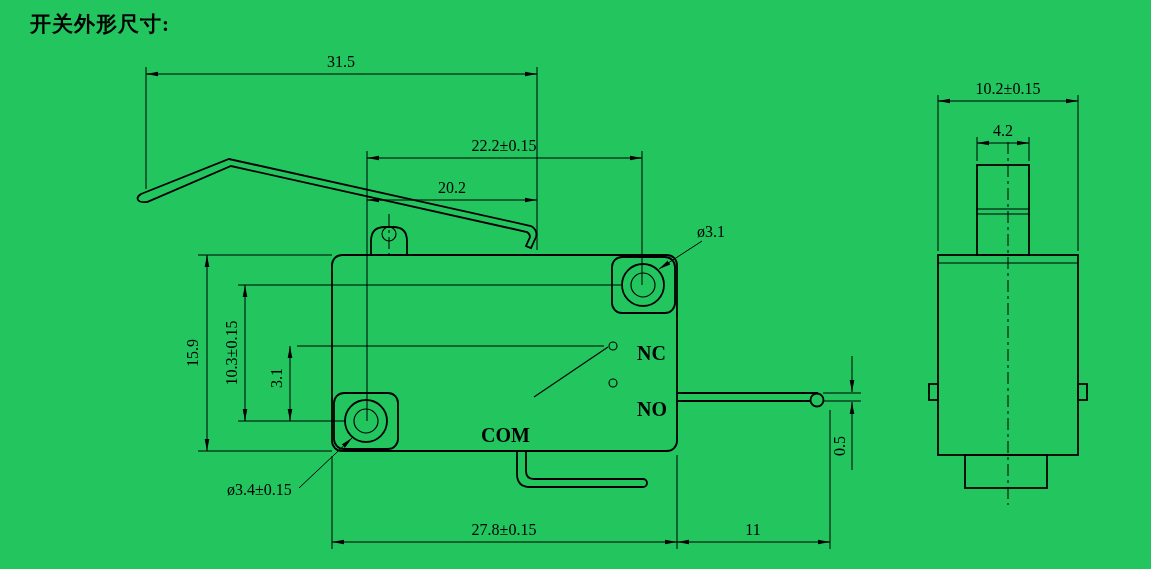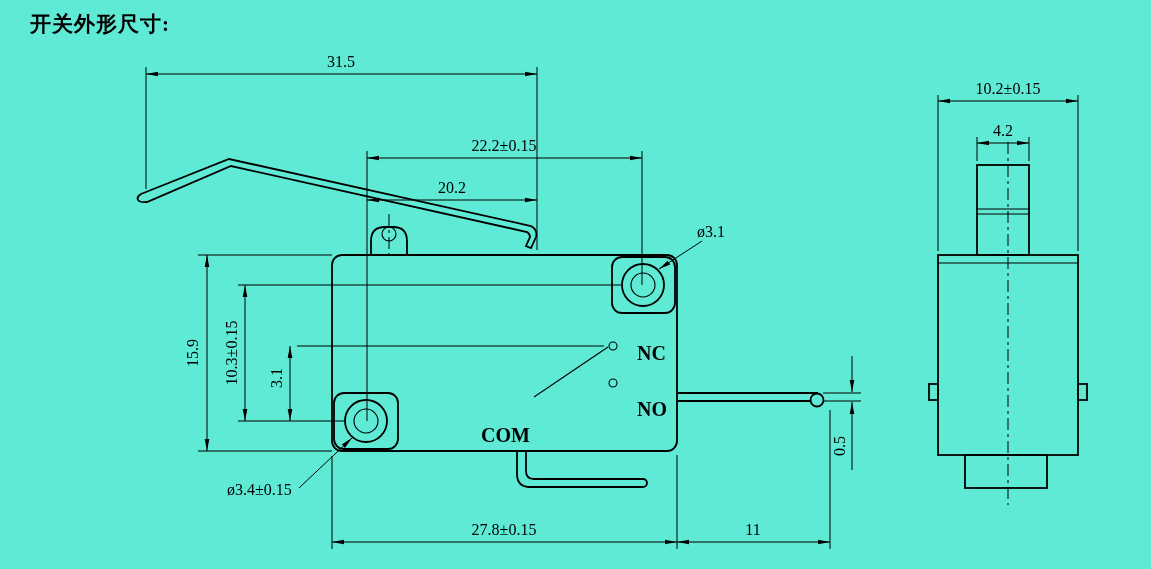--- a/index.html
+++ b/index.html
@@ -1,16 +1,16 @@
 <!DOCTYPE html>
 <html><head>
 <meta charset="utf-8">
 <style>
   html,body{margin:0;padding:0;background:#ffffff;}
-  .page{position:relative;width:1151px;height:569px;background:#5eead4;overflow:hidden;
+  .page{position:relative;width:1151px;height:569px;background:#22c55e;overflow:hidden;
         font-family:"Liberation Serif",serif;}
   .page-title{position:absolute;left:30px;top:10px;font-size:21px;color:#000;font-weight:bold;letter-spacing:1px;}
   svg{position:absolute;left:0;top:0;display:block;}
   .o2{fill:none;stroke:#000;stroke-width:1.8;}
   .o1{fill:none;stroke:#000;stroke-width:1.1;}
   .d {fill:none;stroke:#000;stroke-width:1;}
   .cl{fill:none;stroke:#000;stroke-width:1;stroke-dasharray:12 4 3 4;}
   .arrowhead{fill:#000;stroke:none;}
   .dt{font-family:"Liberation Serif",serif;font-size:16px;fill:#000;}
   .tl{font-family:"Liberation Serif",serif;font-size:20px;font-weight:bold;fill:#000;}

